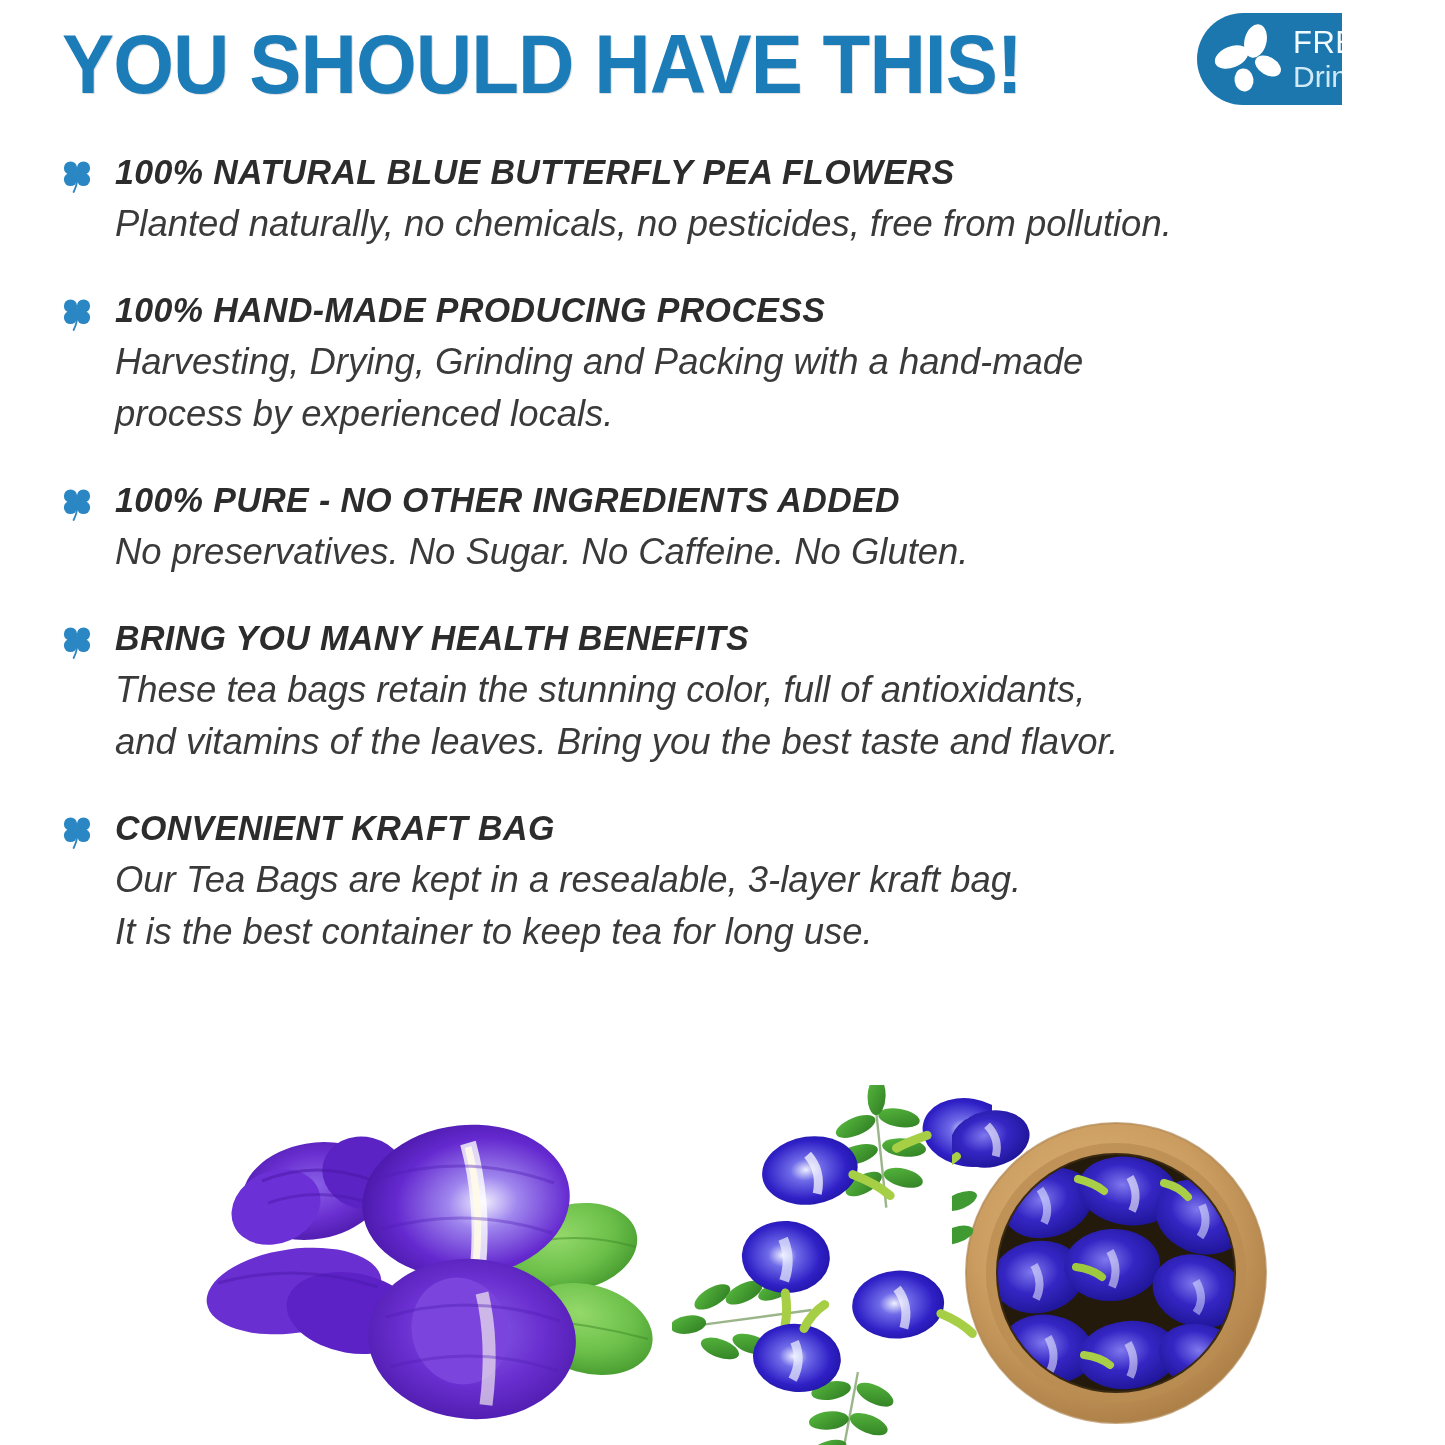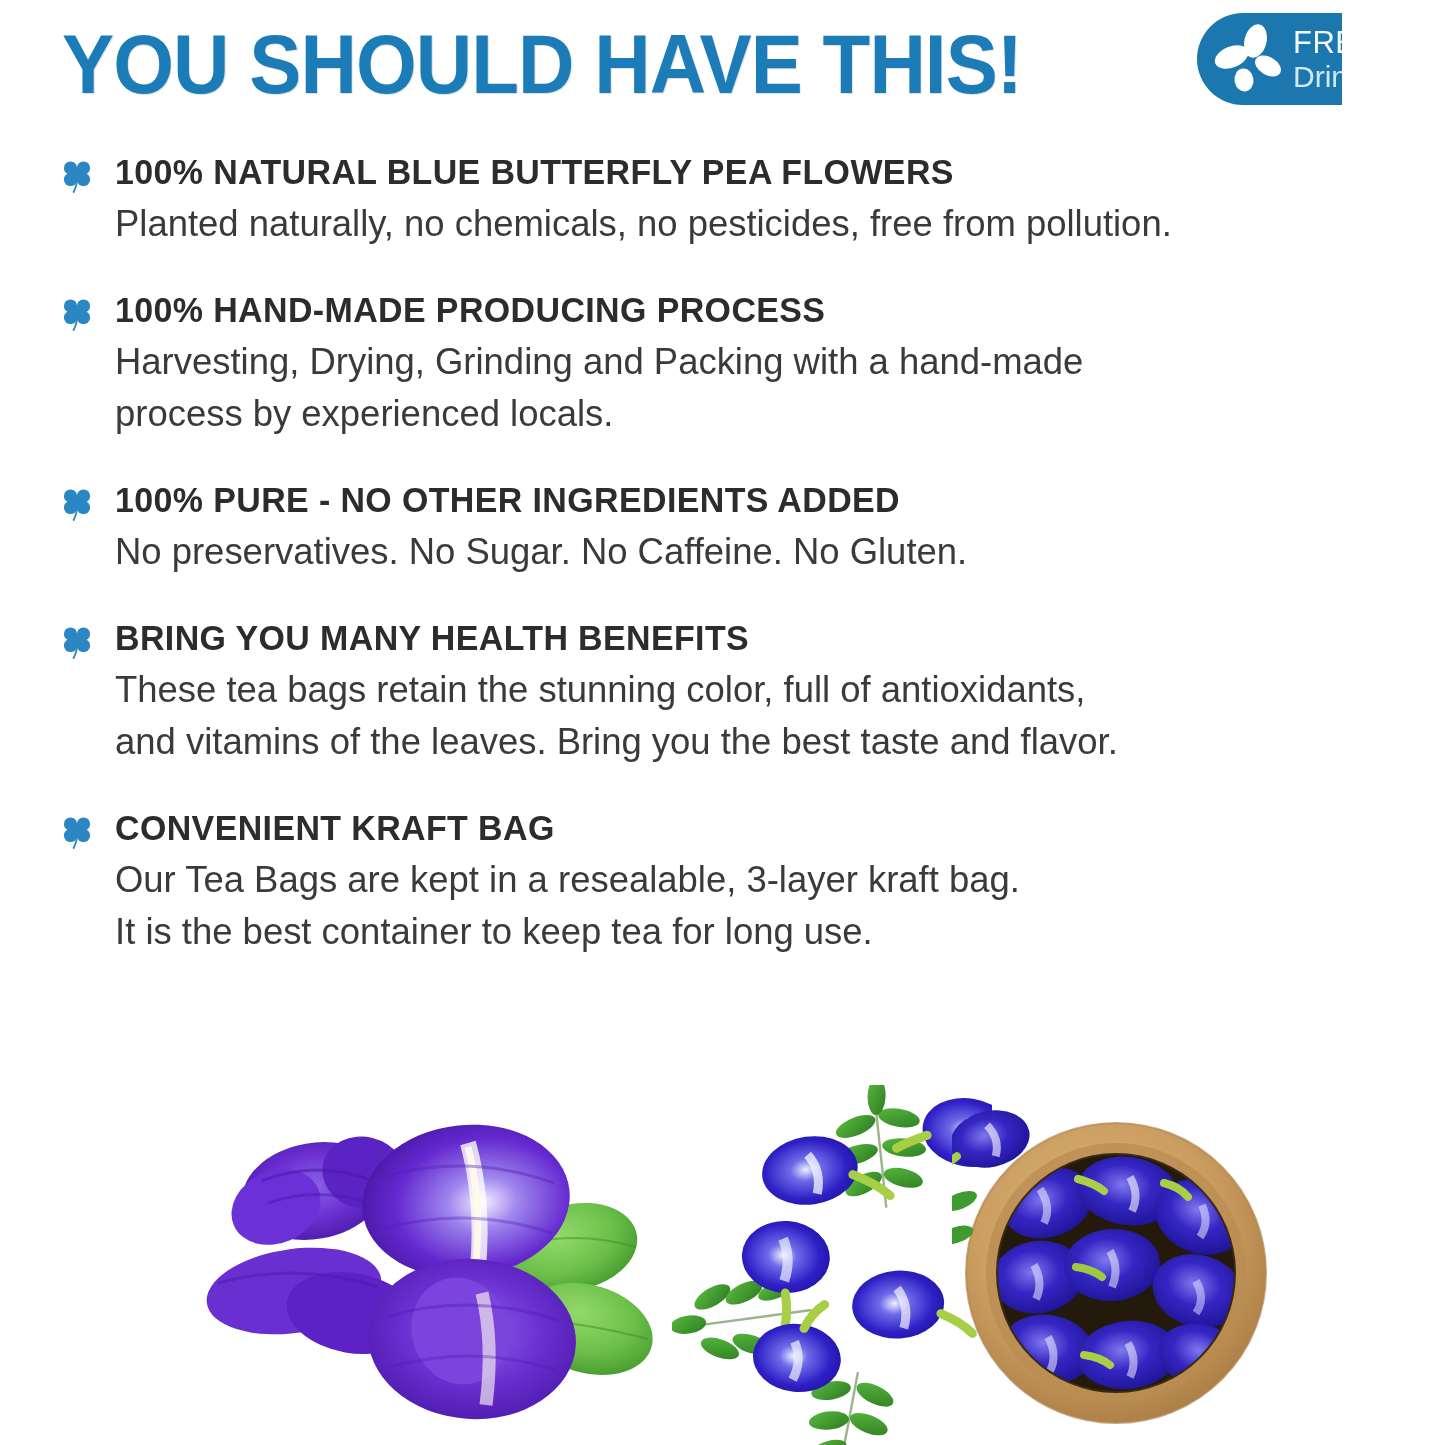--- a/index.html
+++ b/index.html
@@ -91,20 +91,21 @@
     position: absolute;
     left: 0;
     top: 150px;
     width: 1445px;
   }
   .feature {
     position: relative;
     padding-left: 115px;
     padding-right: 28px;
     margin-bottom: 38px;
+    font-style: italic;
   }
   .clover-icon {
     position: absolute;
     left: 60px;
     top: 8px;
     width: 34px;
     height: 36px;
   }
   .feature-title {
     font-family: "Liberation Sans Narrow", "Liberation Sans", sans-serif;

